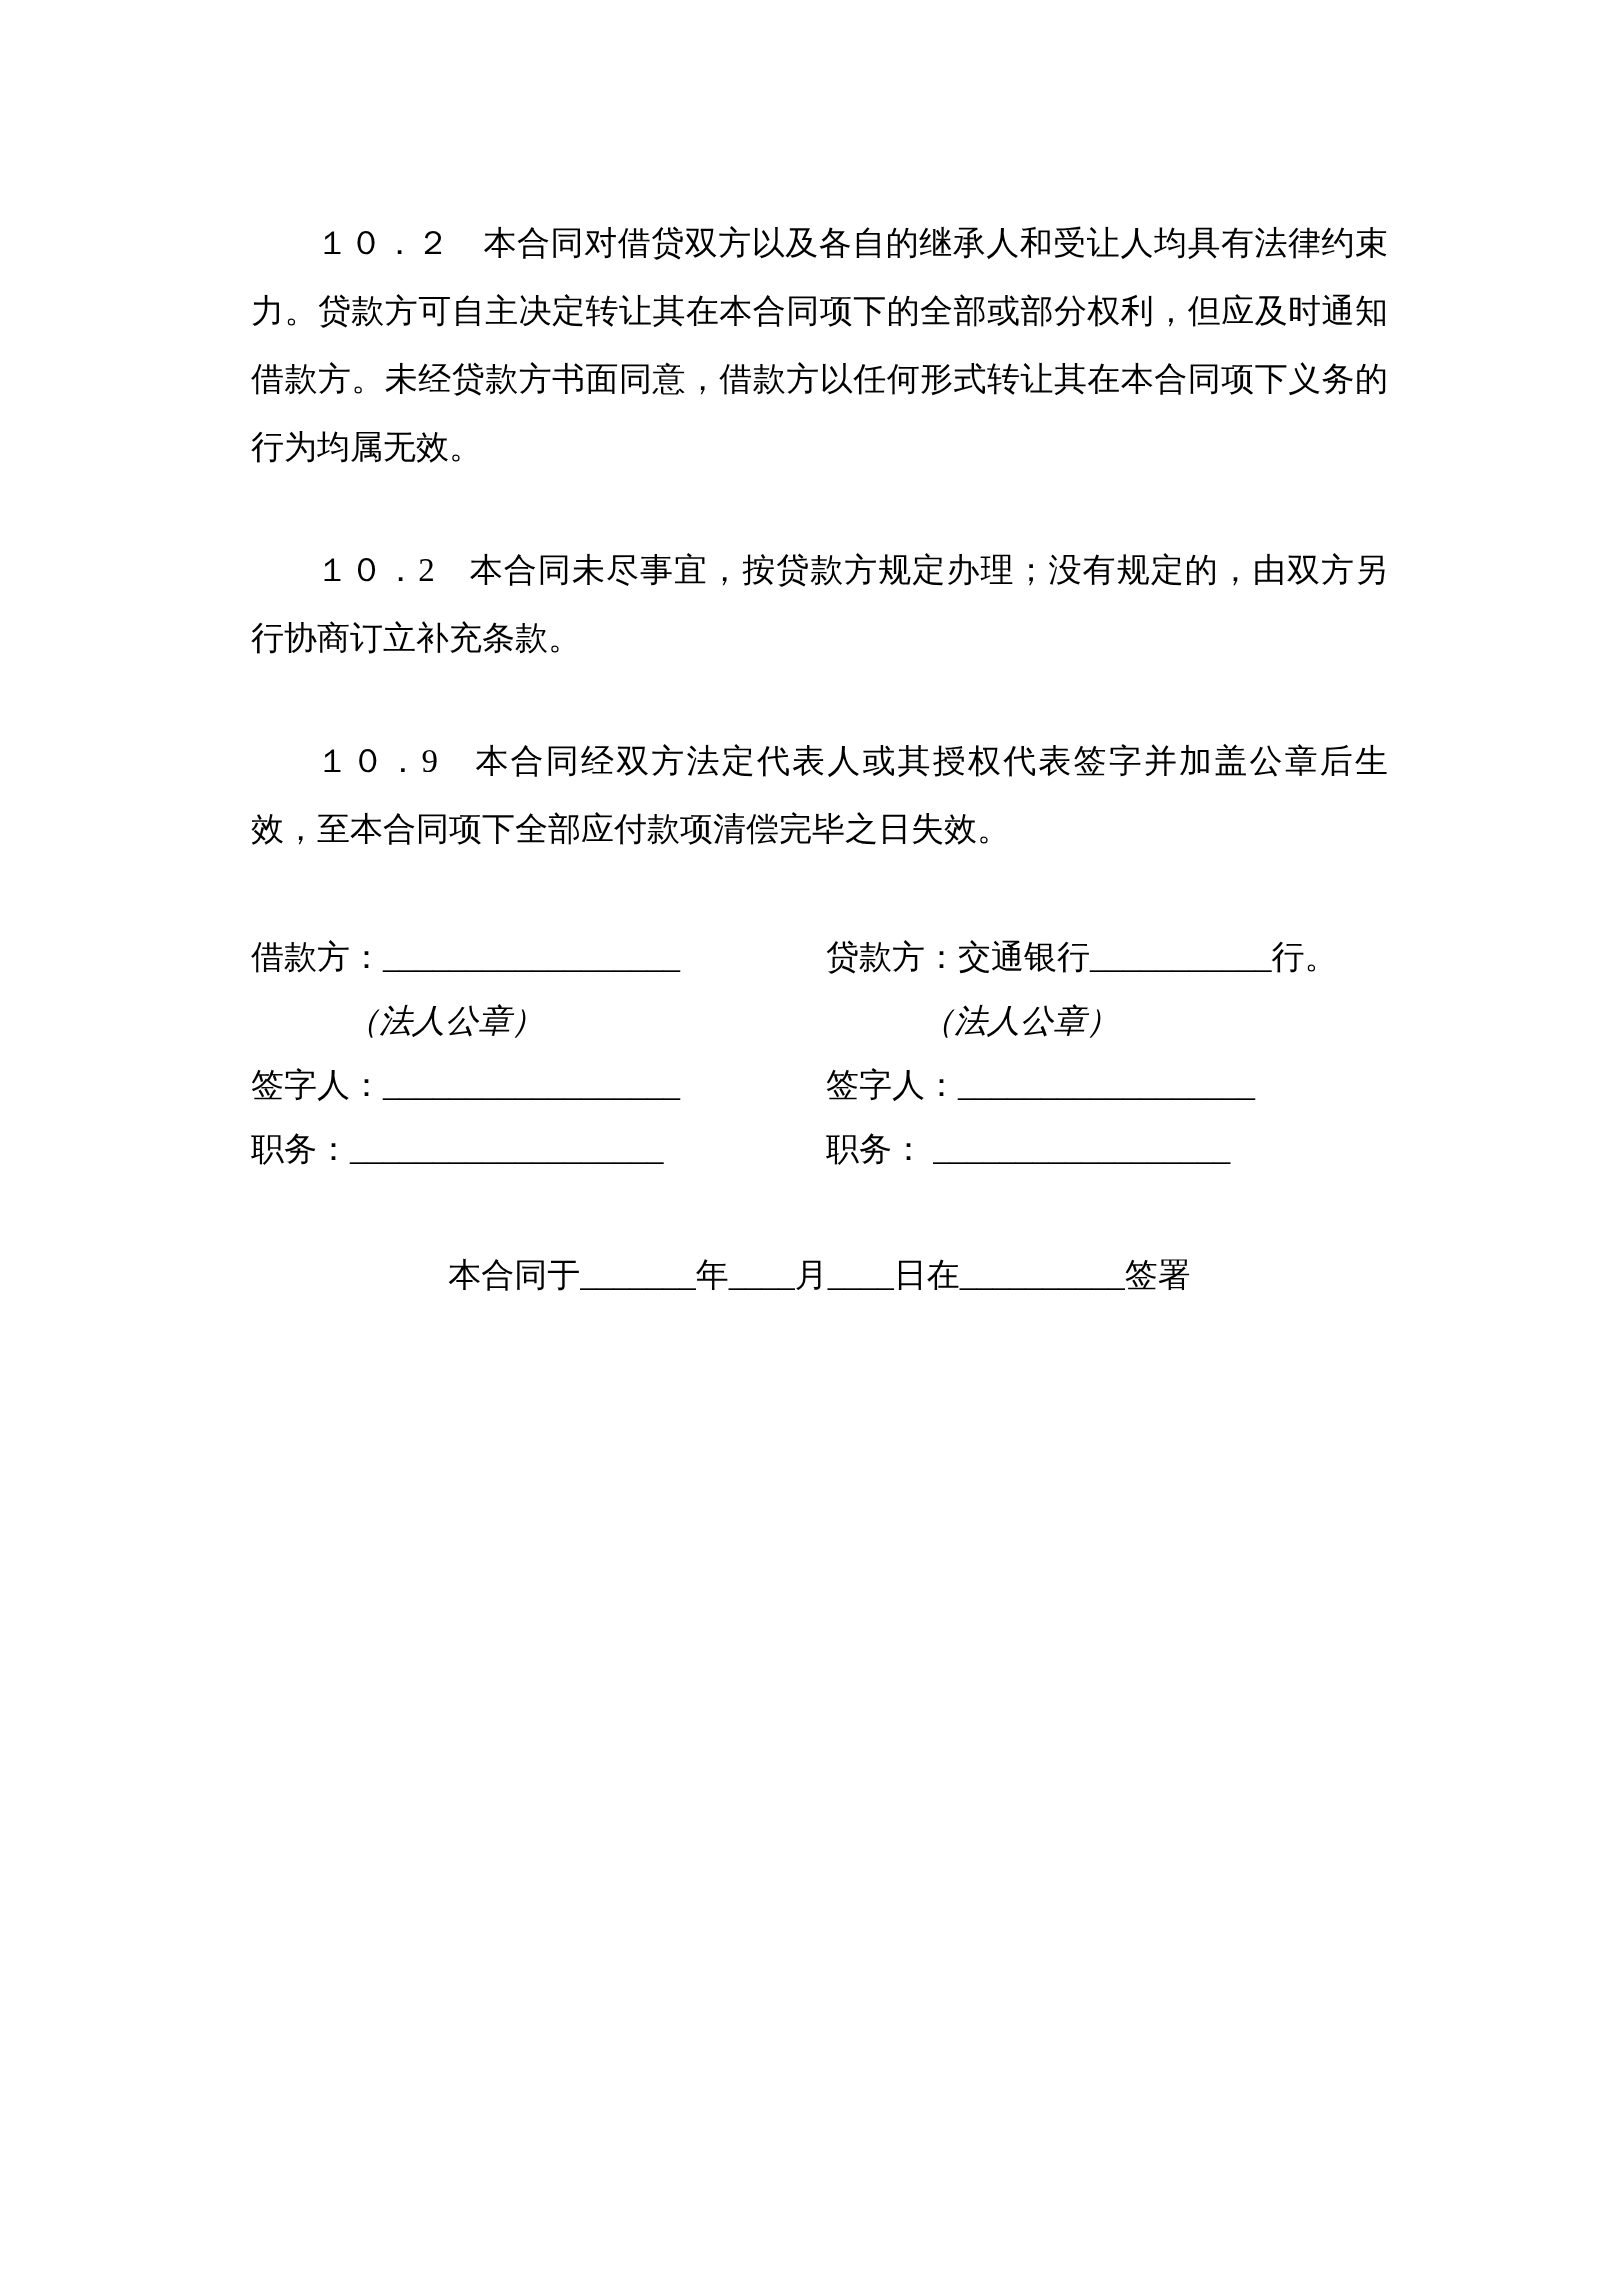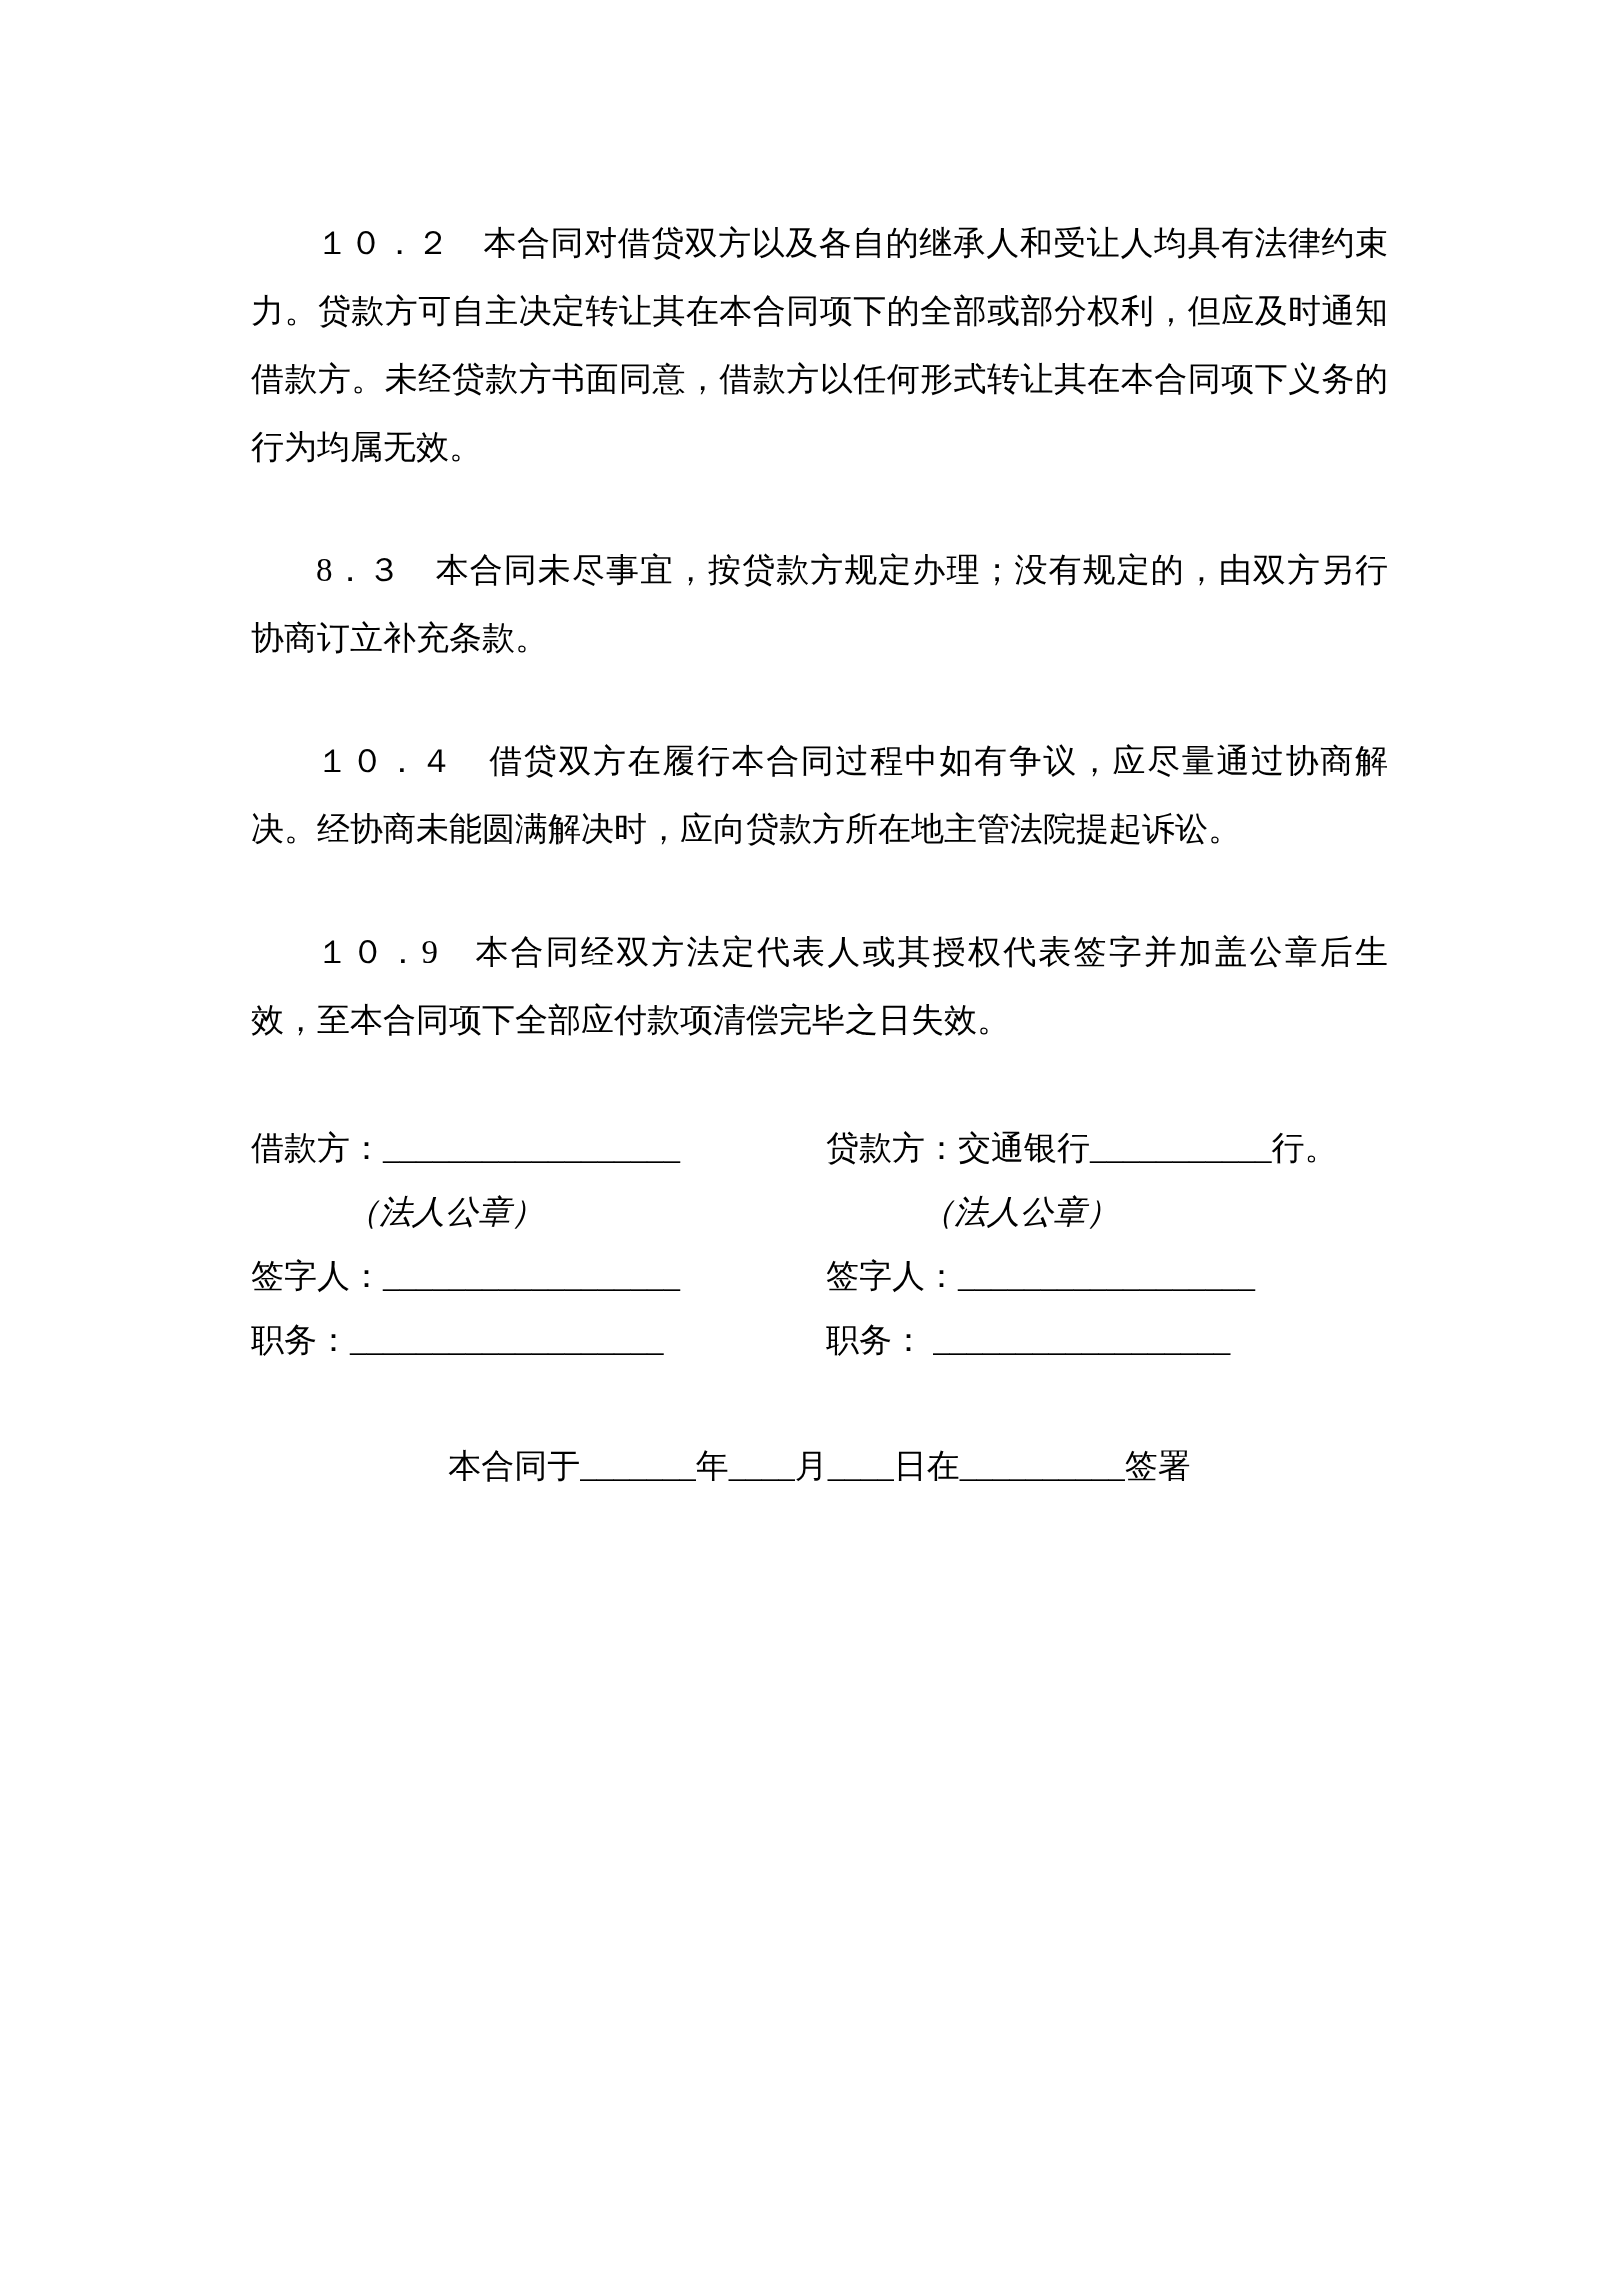--- a/index.html
+++ b/index.html
@@ -40,22 +40,21 @@
     white-space: nowrap;
   }
 </style>
 </head>
 <body>
 
 <div class="page">
 
   <div class="body-text">
     <p class="clause">１０．２　本合同对借贷双方以及各自的继承人和受让人均具有法律约束力。贷款方可自主决定转让其在本合同项下的全部或部分权利，但应及时通知借款方。未经贷款方书面同意，借款方以任何形式转让其在本合同项下义务的行为均属无效。</p>
-    <p class="clause">8．３　本合同未尽事宜，按贷款方规定办理；没有规定的，由双方另行协商订立补充条款。</p>
-    <p class="clause">１０．４　借贷双方在履行本合同过程中如有争议，应尽量通过协商解决。经协商未能圆满解决时，应向贷款方所在地主管法院提起诉讼。</p>
+    <p class="clause">１０．2　本合同未尽事宜，按贷款方规定办理；没有规定的，由双方另行协商订立补充条款。</p>
     <p class="clause">１０．9　本合同经双方法定代表人或其授权代表签字并加盖公章后生效，至本合同项下全部应付款项清偿完毕之日失效。</p>
   </div>
 
   <div class="sig-block">
     <div class="sig-col">
       <div class="sig-line">借款方：__________________</div>
       <div class="sig-line seal">（法人公章）</div>
       <div class="sig-line">签字人：__________________</div>
       <div class="sig-line">职务：___________________</div>
     </div>

